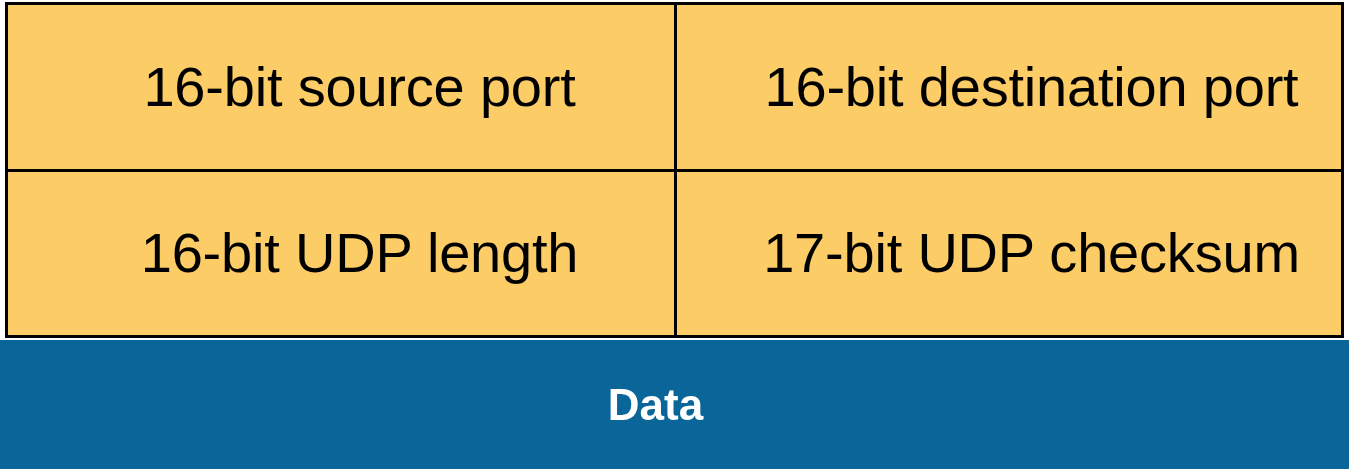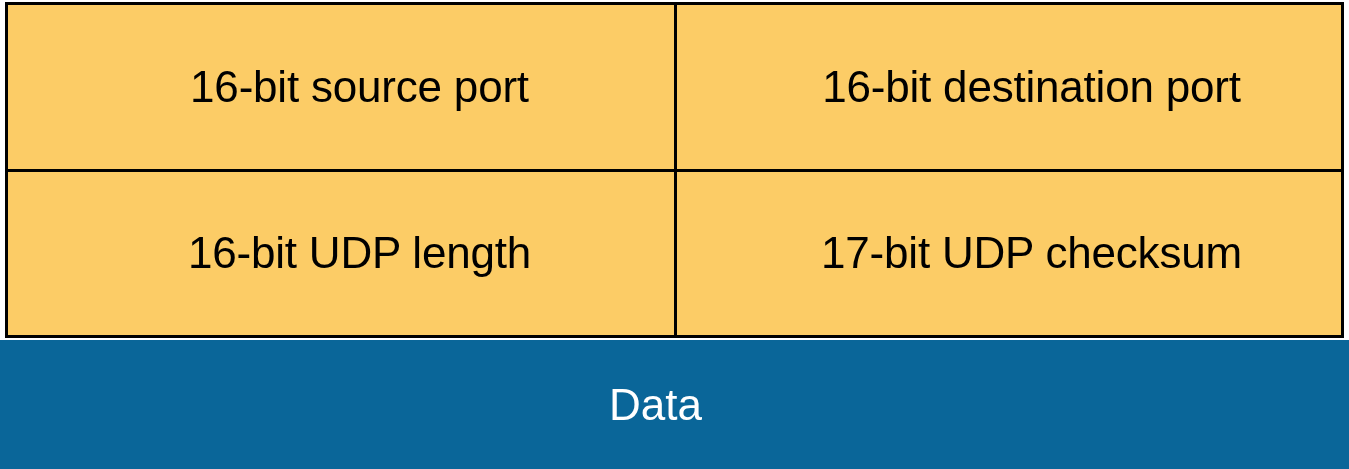--- a/index.html
+++ b/index.html
@@ -51,21 +51,21 @@
     height: 165px;
   }
 
   .field-cell {
     box-sizing: border-box;
     display: flex;
     align-items: center;
     justify-content: center;
     background: #FCCC66;
     color: #000000;
-    font-size: 44px;
+    font-size: 56px;
     line-height: 1;
     letter-spacing: -0.2px;
     white-space: nowrap;
     overflow: hidden;
     padding-left: 37px;
   }
 
   .field-cell.col-left {
     width: 669px;
     flex: 0 0 669px;
@@ -81,20 +81,21 @@
   .payload-band {
     position: absolute;
     left: 0;
     top: 340px;
     width: 1349px;
     height: 129px;
     background: #0A6699;
     display: flex;
     align-items: center;
     justify-content: center;
+    font-weight: bold;
   }
 
   .payload-label {
     color: #ffffff;
     font-size: 44px;
     line-height: 1;
     white-space: nowrap;
     
     margin-right: 38px;
   }

